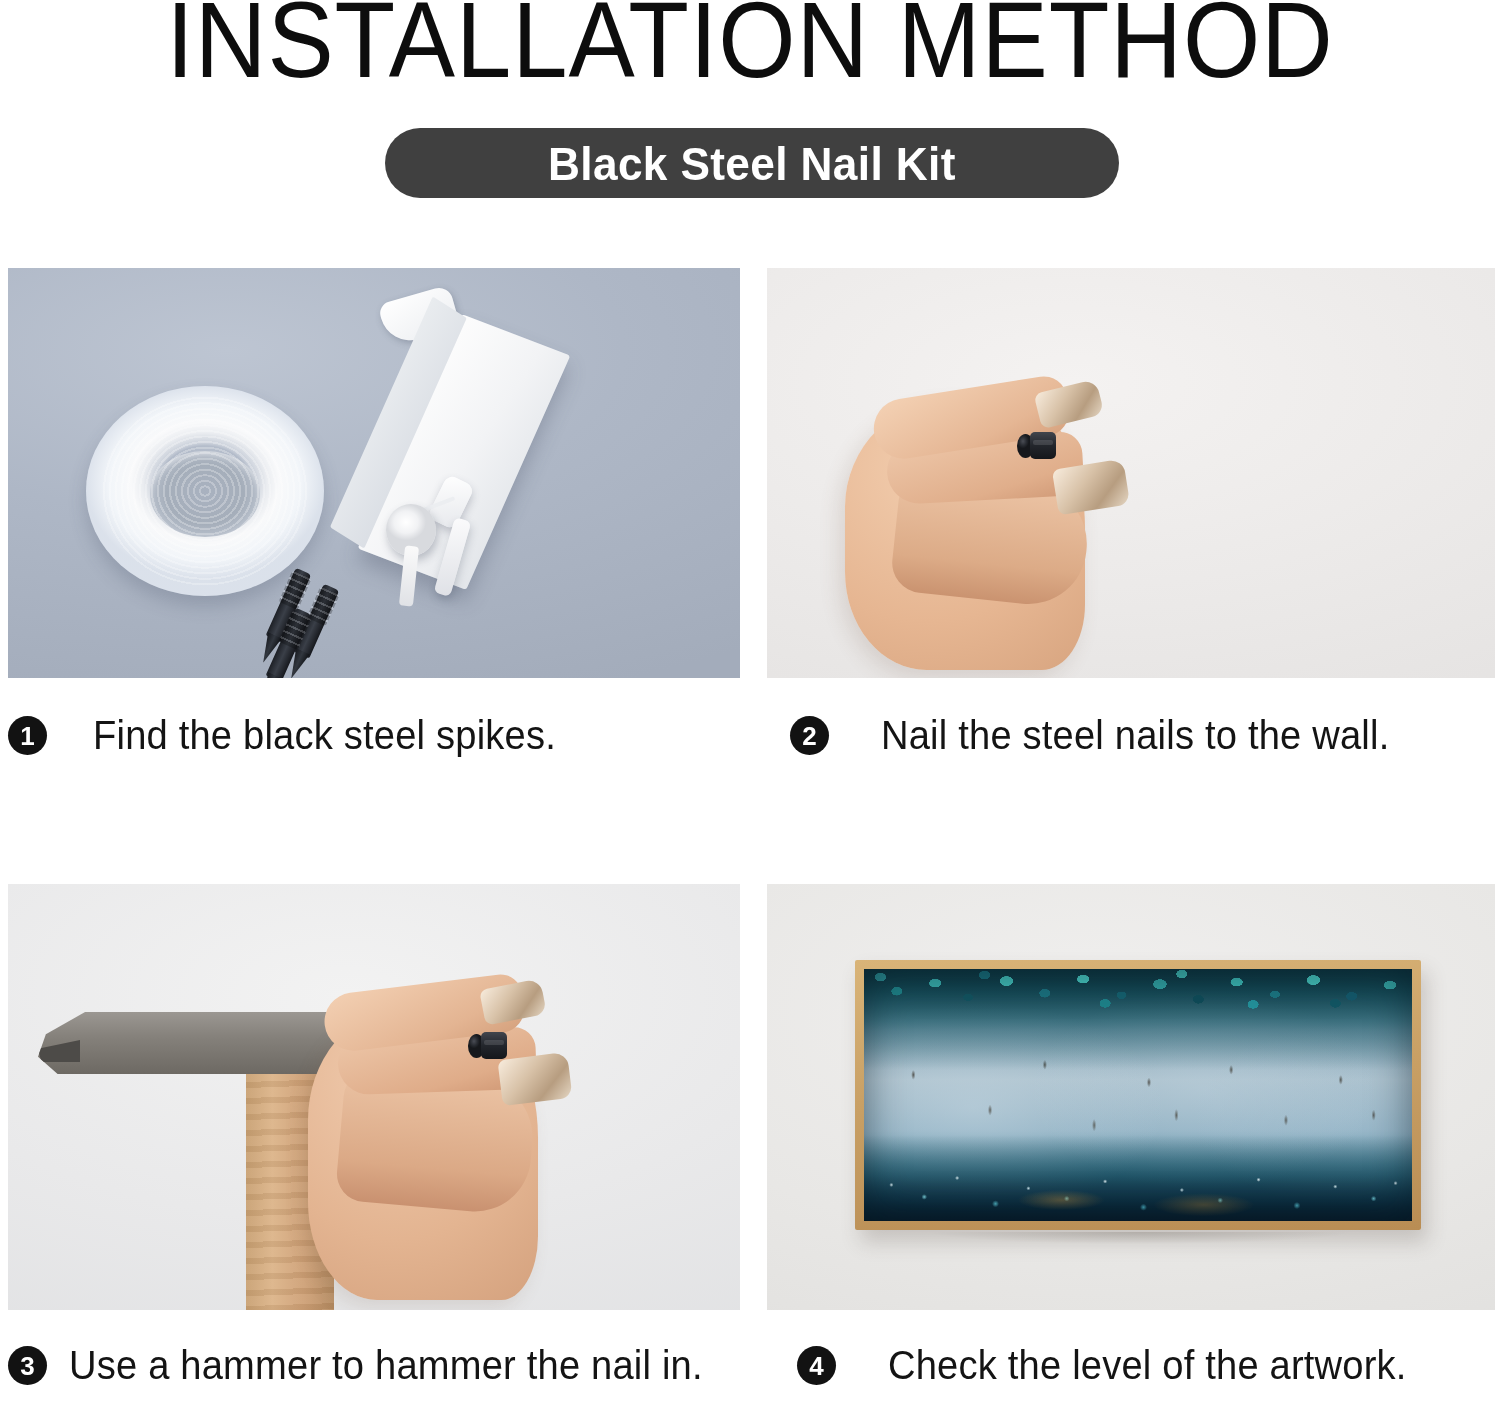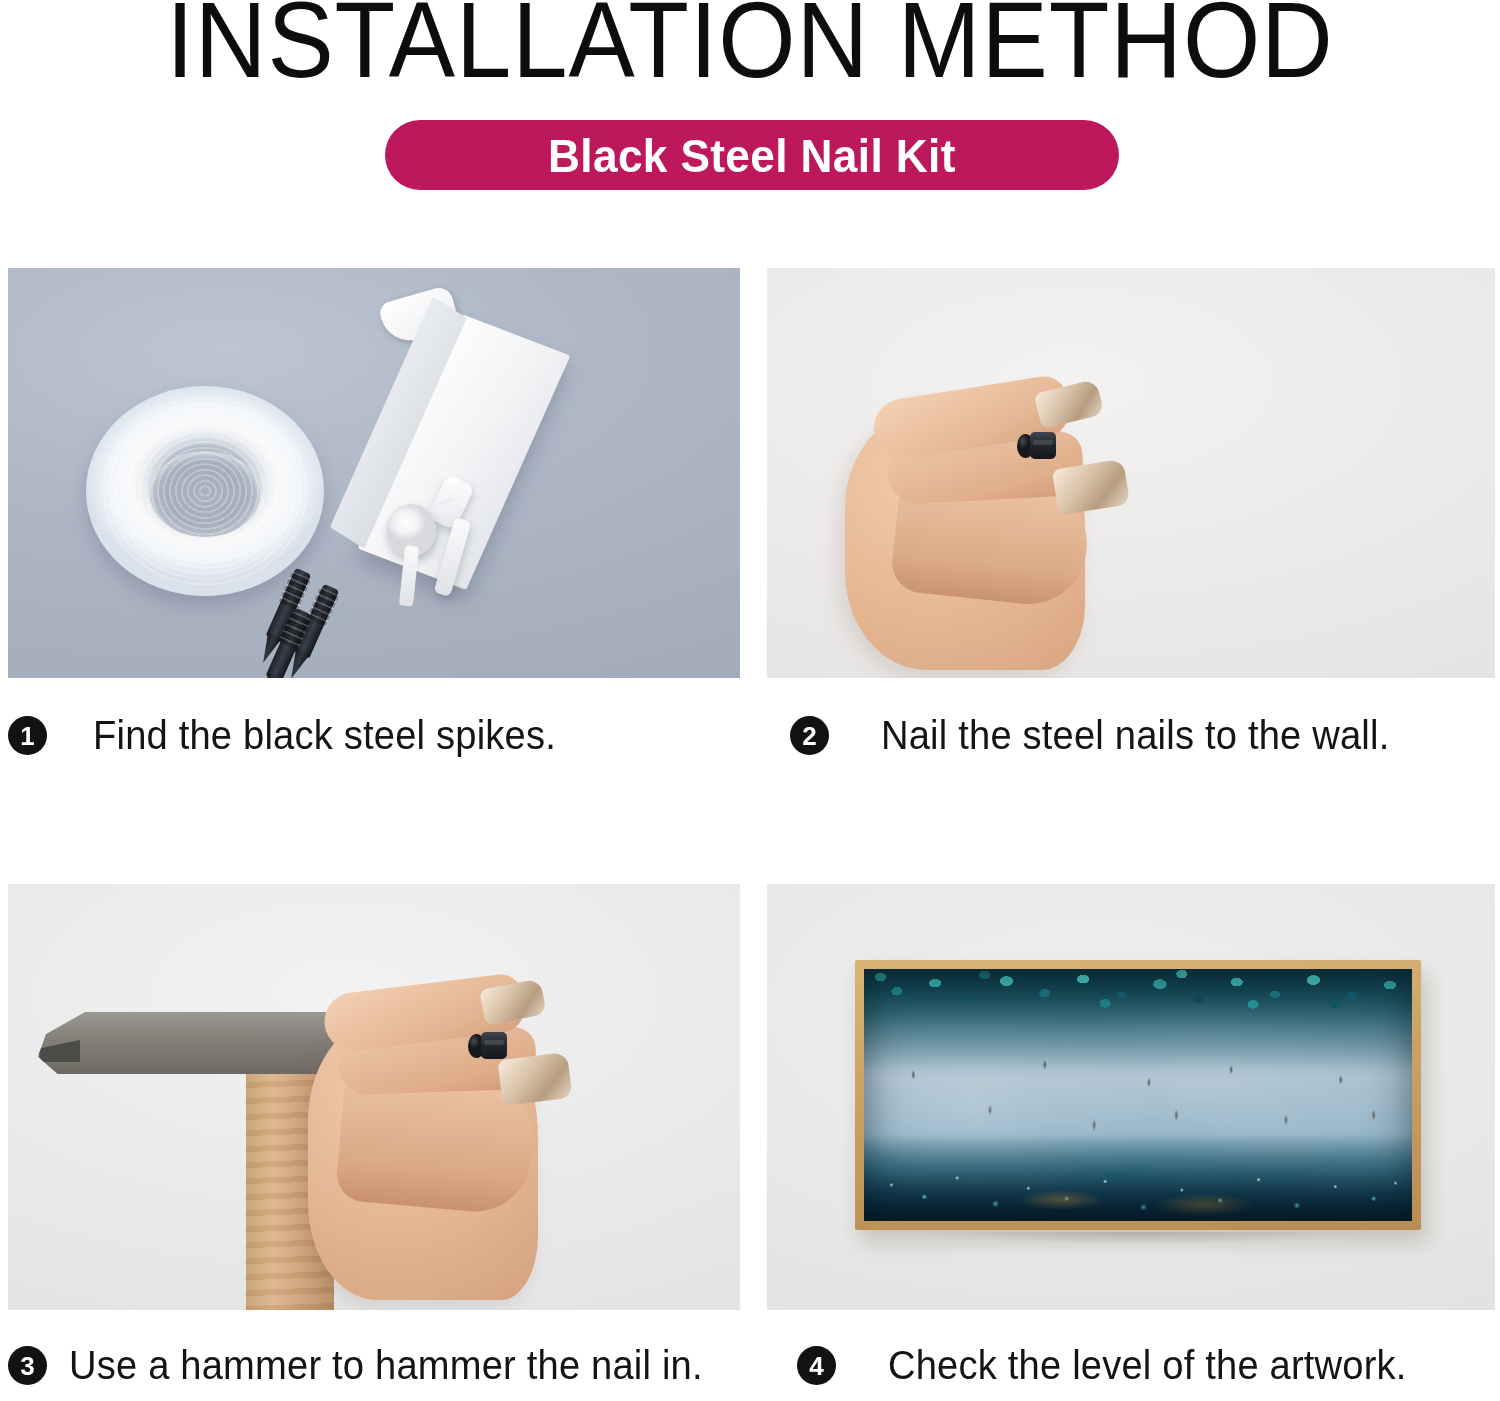--- a/index.html
+++ b/index.html
@@ -33,24 +33,24 @@
     color: #0d0d0d;
     transform: scaleX(0.92);
     transform-origin: 50% 50%;
     white-space: nowrap;
     line-height: 1.18;
   }
 
   .badge {
     position: absolute;
     left: 385px;
-    top: 120px;
+    top: 128px;
     width: 734px;
     height: 70px;
-    background: #be185d;
+    background: #404040;
     border-radius: 36px;
     display: flex;
     align-items: center;
     justify-content: center;
   }
   .badge-label {
     font-family: "Liberation Sans", sans-serif;
     font-size: 47px;
     font-weight: 700;
     color: #ffffff;

